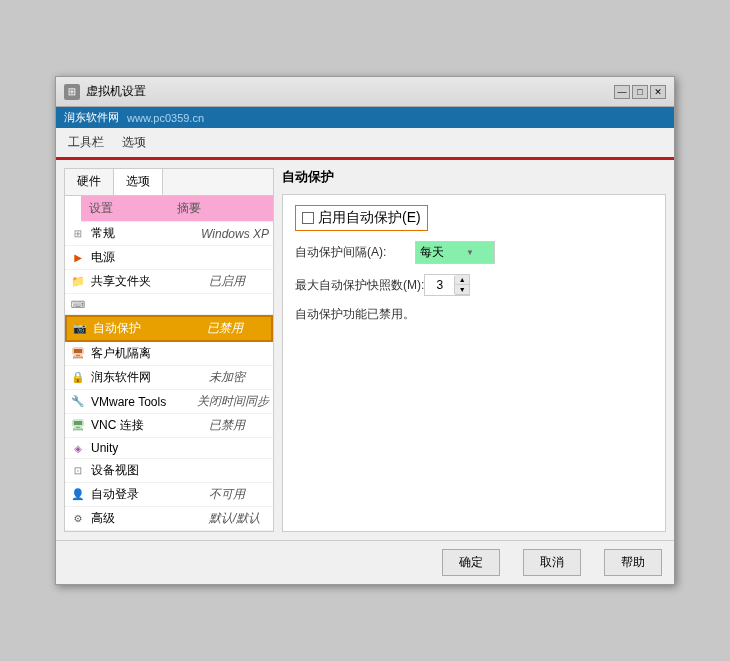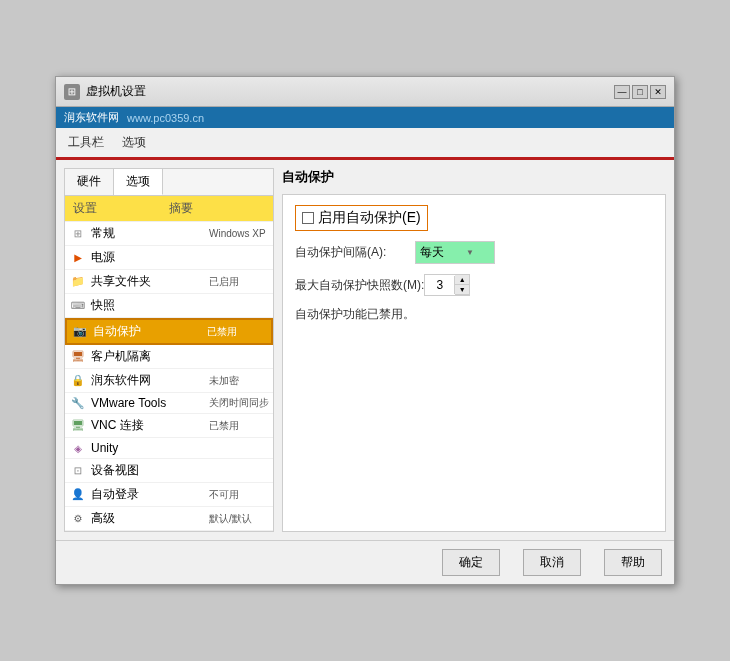--- a/index.html
+++ b/index.html
@@ -126,22 +126,23 @@
     }
 
     .settings-list {
       list-style: none;
     }
     .settings-list-header {
       display: flex;
       padding: 4px 8px;
       font-size: 12px;
       color: #555;
-      background: #fde047;
+      background: #f9a8d4;
       border-bottom: 1px solid #eee;
+      margin-left: 16px;
     }
     .settings-list-header .col-setting { flex: 1; }
     .settings-list-header .col-summary { flex: 1; }
 
     .settings-item {
       display: flex;
       align-items: center;
       padding: 3px 4px;
       cursor: pointer;
       border-bottom: 1px solid #f0f0f0;
@@ -159,23 +160,24 @@
       display: flex;
       align-items: center;
       justify-content: center;
       font-size: 10px;
     }
     .settings-item .item-name {
       flex: 1;
       font-size: 12px;
     }
     .settings-item .item-value {
-      font-size: 10px;
+      font-size: 12px;
       color: #555;
       min-width: 60px;
+      font-style: italic;
     }
     .settings-item.active .item-value {
       color: white;
     }
 
     .right-panel {
       flex: 1;
       display: flex;
       flex-direction: column;
     }
@@ -366,21 +368,20 @@
           <span class="item-name">电源</span>
           <span class="item-value"></span>
         </li>
         <li class="settings-item">
           <span class="item-icon icon-shared" style="font-size:11px;">📁</span>
           <span class="item-name">共享文件夹</span>
           <span class="item-value">已启用</span>
         </li>
         <li class="settings-item">
           <span class="item-icon icon-shortcut">⌨</span>
-          <span class="item-name">快照</span>
           <span class="item-value"></span>
         </li>
         <li class="settings-item active">
           <span class="item-icon" style="color:white;font-size:11px;">📷</span>
           <span class="item-name">自动保护</span>
           <span class="item-value">已禁用</span>
         </li>
         <li class="settings-item">
           <span class="item-icon icon-isolation" style="font-size:11px;">🖥</span>
           <span class="item-name">客户机隔离</span>

